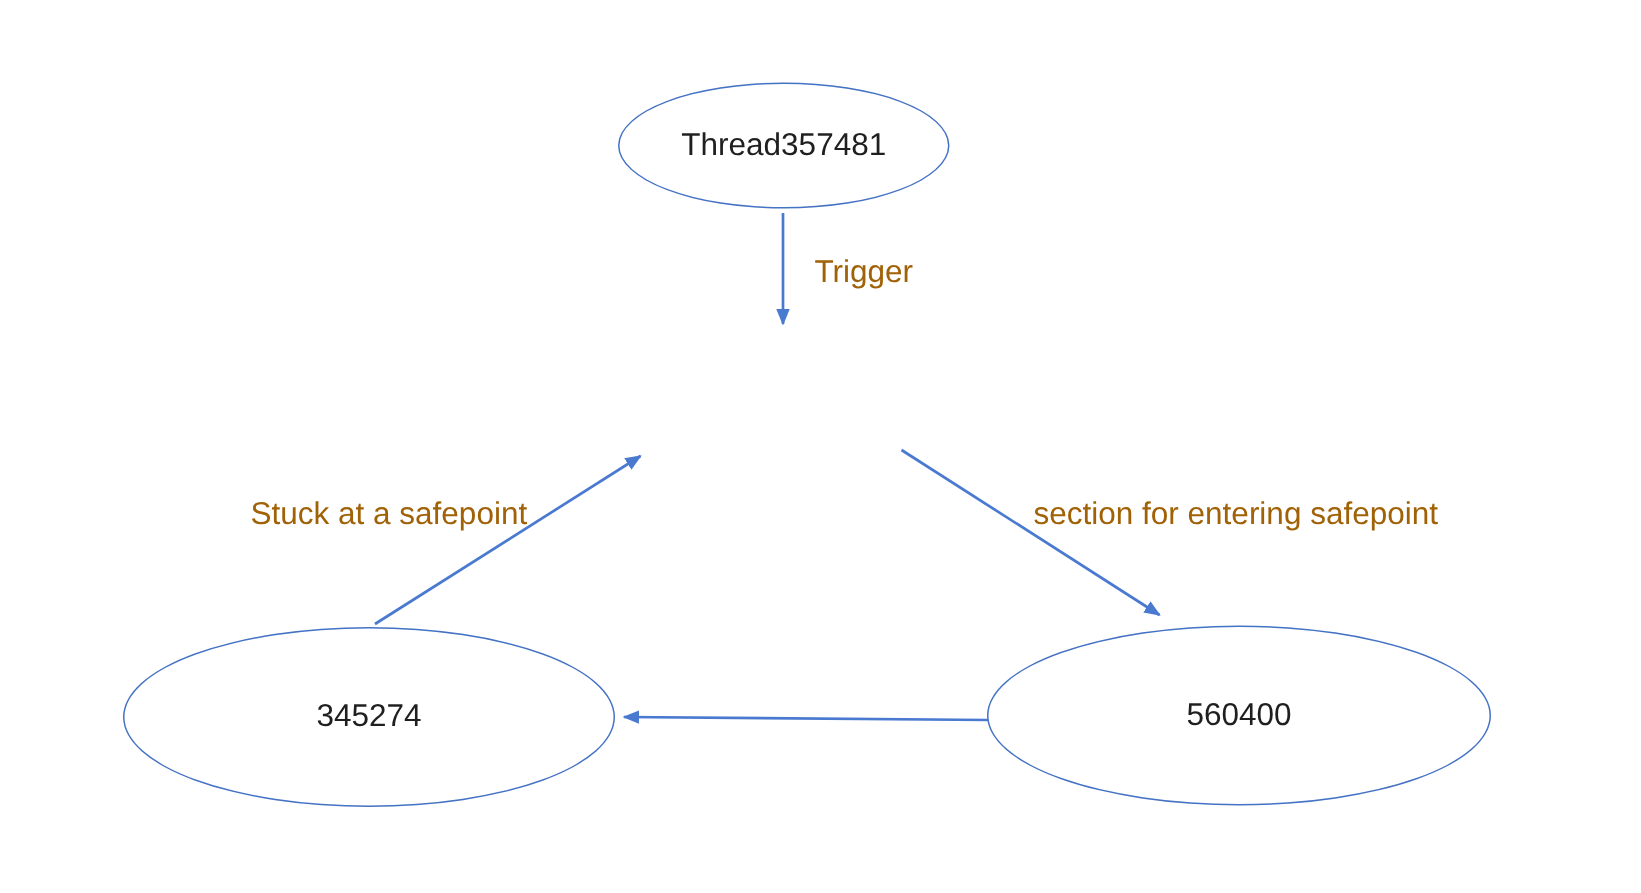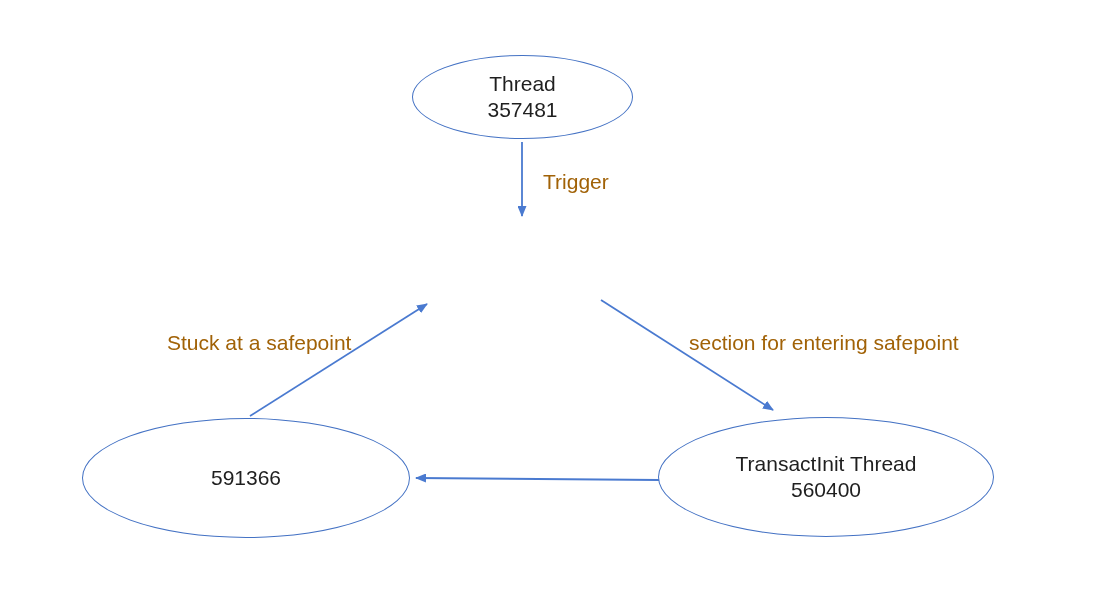--- a/index.html
+++ b/index.html
@@ -34,21 +34,21 @@
     border: 1.6px solid #4472c4;
     border-radius: 50%;
     background: #ffffff;
     display: flex;
     align-items: center;
     justify-content: center;
     box-sizing: border-box;
   }
   .node-text {
     display: flex;
-    flex-direction: column;
+    flex-direction: row;
     align-items: center;
     text-align: center;
     font-size: 21px;
     line-height: 26px;
     color: #1f1f1f;
   }
   .edge-label {
     position: absolute;
     font-size: 21px;
     line-height: 27px;
@@ -91,27 +91,26 @@
   <div class="node node-thread">
     <div class="node-text">
       <span class="node-title">Thread</span>
       <span class="node-id">357481</span>
     </div>
   </div>
 
 
   <div class="node node-jni">
     <div class="node-text">
-      <span class="node-id">591366</span>
+      <span class="node-id">345274</span>
     </div>
   </div>
 
   <div class="node node-transactinit">
     <div class="node-text">
-      <span class="node-title">TransactInit Thread</span>
       <span class="node-id">560400</span>
     </div>
   </div>
 
   <div class="edge-label label-trigger">Trigger</div>
 
   <div class="edge-label label-stuck">Stuck at a safepoint</div>
 
   <div class="edge-label label-enter">section for entering safepoint</div>
 

